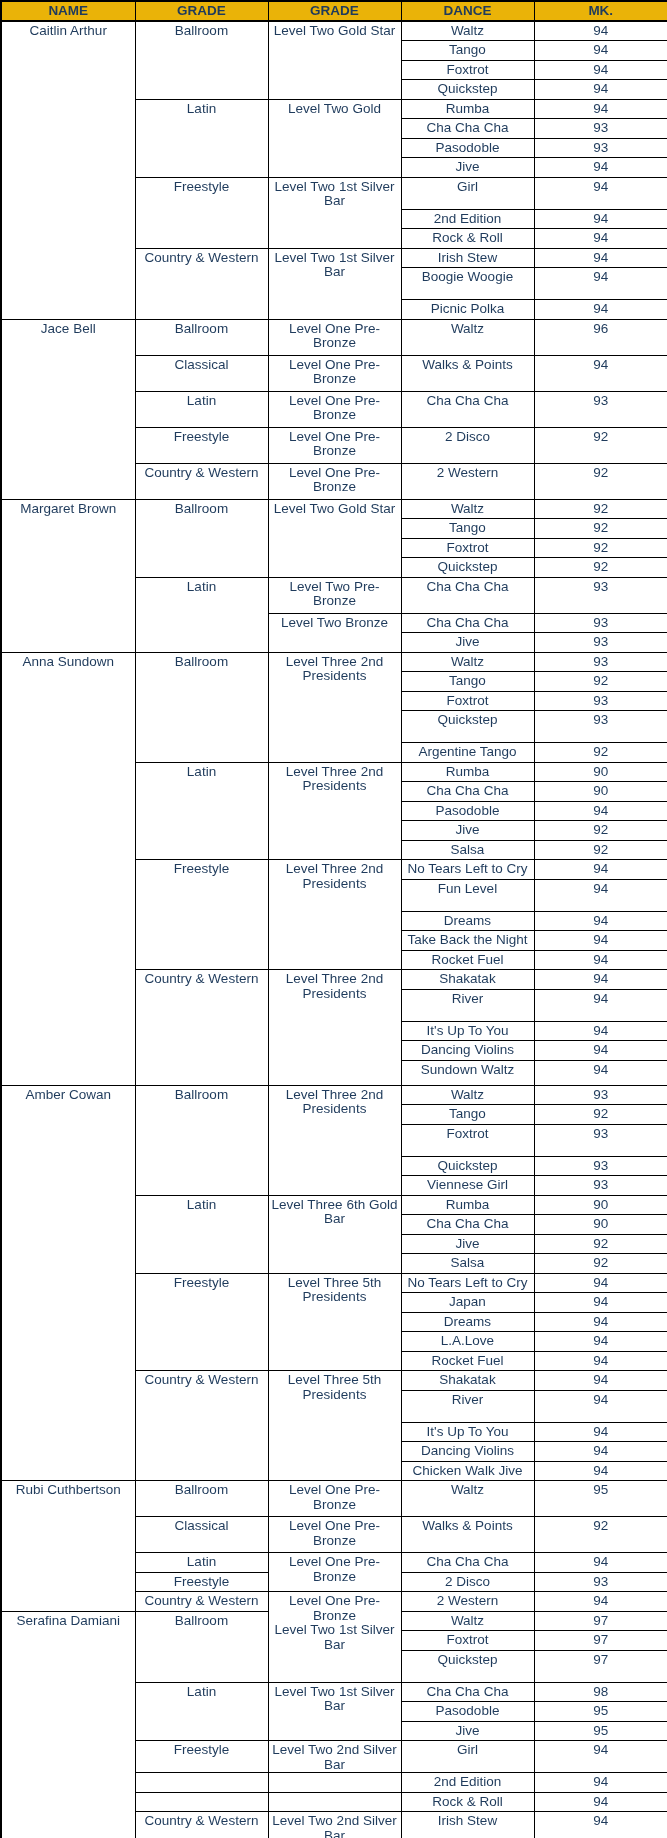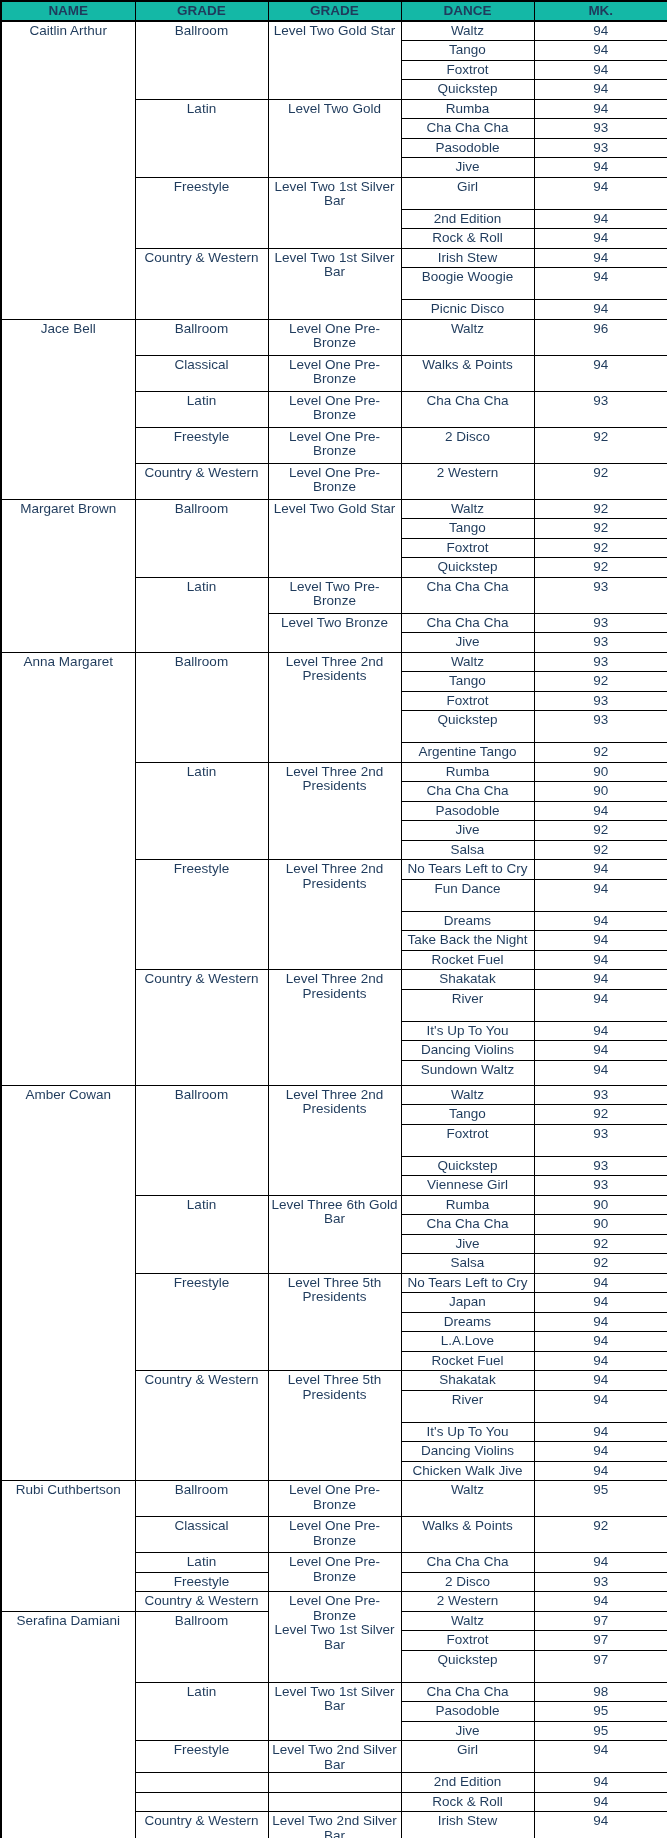--- a/index.html
+++ b/index.html
@@ -25,21 +25,21 @@
     color: #1f3b5c;
     font-size: 13.5px;
     line-height: 14.5px;
     text-align: center;
     vertical-align: top;
     padding: 2px 2px 0 2px;
     overflow: hidden;
     word-wrap: break-word;
   }
   table.results thead th {
-    background: #14b8a6;
+    background: #eab308;
     font-weight: bold;
     vertical-align: middle;
     padding: 0 2px;
     border-bottom: 2px solid #000000;
   }
   td.col-grade { white-space: pre-line; }
   td.small { font-size: 10.5px; padding-top: 4px; }
 </style>
 </head>
 <body>
@@ -117,21 +117,21 @@
         <td rowspan="3" class="col-branch">Country &amp; Western</td>
         <td rowspan="3" class="col-grade">Level Two 1st Silver Bar</td>
         <td class="col-dance">Irish Stew</td>
         <td class="col-mk">94</td>
       </tr>
       <tr style="height: 32px;">
         <td class="col-dance">Boogie Woogie</td>
         <td class="col-mk">94</td>
       </tr>
       <tr style="height: 19.5px;">
-        <td class="col-dance">Picnic Disco</td>
+        <td class="col-dance">Picnic Polka</td>
         <td class="col-mk">94</td>
       </tr>
       <tr style="height: 36px;">
         <td rowspan="5" class="col-name">Jace Bell</td>
         <td class="col-branch">Ballroom</td>
         <td class="col-grade">Level One Pre-Bronze</td>
         <td class="col-dance">Waltz</td>
         <td class="col-mk">96</td>
       </tr>
       <tr style="height: 36px;">
@@ -186,21 +186,21 @@
       <tr style="height: 19.5px;">
         <td rowspan="2" class="col-grade">Level Two Bronze</td>
         <td class="col-dance">Cha Cha Cha</td>
         <td class="col-mk">93</td>
       </tr>
       <tr style="height: 19.5px;">
         <td class="col-dance">Jive</td>
         <td class="col-mk">93</td>
       </tr>
       <tr style="height: 19.5px;">
-        <td rowspan="20" class="col-name">Anna Margaret</td>
+        <td rowspan="20" class="col-name">Anna Sundown</td>
         <td rowspan="5" class="col-branch">Ballroom</td>
         <td rowspan="5" class="col-grade">Level Three 2nd Presidents</td>
         <td class="col-dance">Waltz</td>
         <td class="col-mk">93</td>
       </tr>
       <tr style="height: 19.5px;">
         <td class="col-dance">Tango</td>
         <td class="col-mk">92</td>
       </tr>
       <tr style="height: 19.5px;">
@@ -237,21 +237,21 @@
         <td class="col-dance">Salsa</td>
         <td class="col-mk">92</td>
       </tr>
       <tr style="height: 19.5px;">
         <td rowspan="5" class="col-branch">Freestyle</td>
         <td rowspan="5" class="col-grade">Level Three 2nd Presidents</td>
         <td class="col-dance">No Tears Left to Cry</td>
         <td class="col-mk">94</td>
       </tr>
       <tr style="height: 32px;">
-        <td class="col-dance">Fun Dance</td>
+        <td class="col-dance">Fun Level</td>
         <td class="col-mk">94</td>
       </tr>
       <tr style="height: 19.5px;">
         <td class="col-dance">Dreams</td>
         <td class="col-mk">94</td>
       </tr>
       <tr style="height: 19.5px;">
         <td class="col-dance">Take Back the Night</td>
         <td class="col-mk">94</td>
       </tr>

